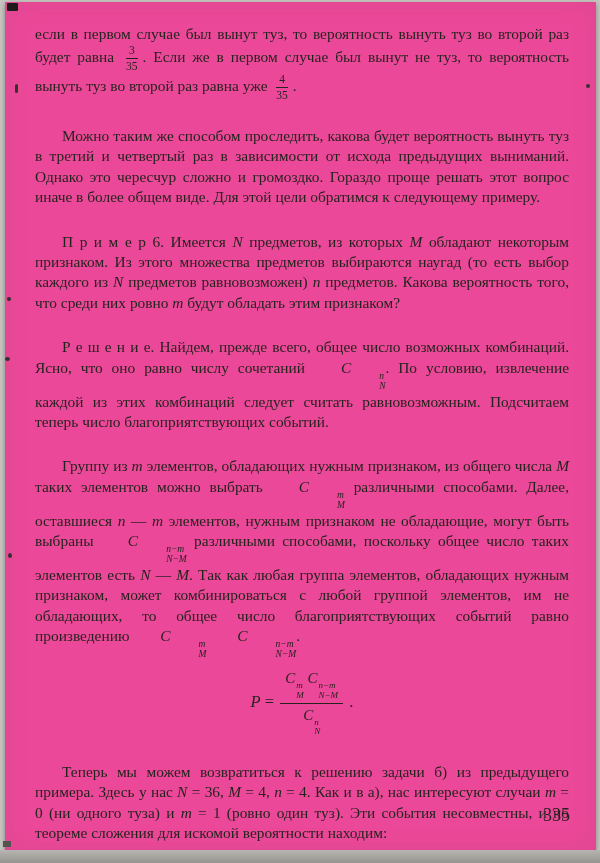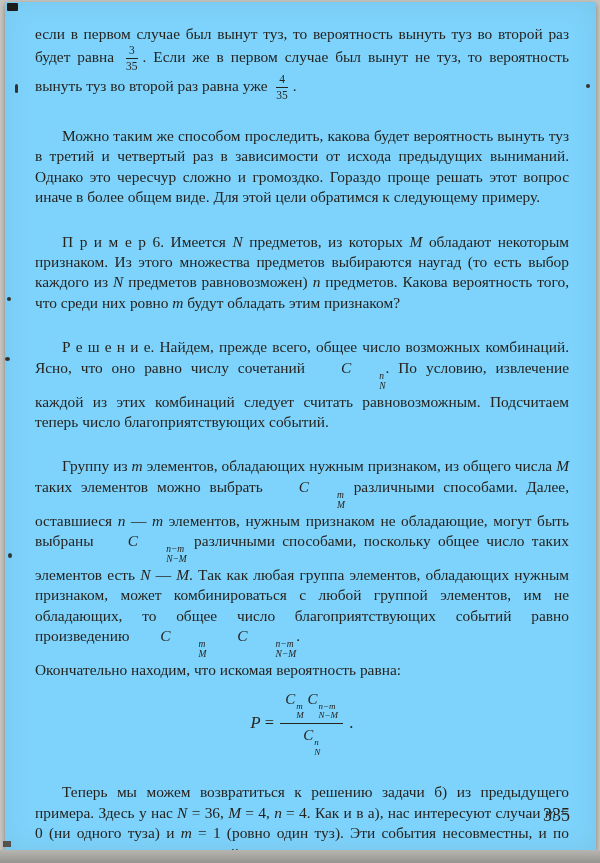--- a/index.html
+++ b/index.html
@@ -8,21 +8,21 @@
     width: 600px; height: 863px;
     background: #a9a8a4;
     font-family: "Liberation Serif", "DejaVu Serif", serif;
   }
   .scan {
     position: relative; width: 600px; height: 863px;
     background: #c6c5c0; overflow: hidden;
   }
   .page {
     position: absolute; left: 5px; top: 2px; right: 4px; bottom: 13px;
-    background: #7dd3fc;
+    background: #ec4899;
     box-shadow: inset 0 0 26px rgba(90,80,60,0.10), 0 2px 5px rgba(0,0,0,0.35);
     overflow: hidden;
   }
   .edge-band {
     position: absolute; left: 0; right: 0; bottom: 0; height: 13px;
     background: linear-gradient(#b6b5b1, #96958f);
   }
   .doc {
     position: absolute; left: 30px; top: 22px; width: 534px;
     color: #26231e; font-size: 15.4px; line-height: 20.4px;
@@ -88,21 +88,20 @@
             </span></span> различными способами. Далее, оставшиеся <span class="var">n</span> — <span class="var">m</span> элементов, нужным признаком не обладающие, могут быть выбраны <span class="cnk"><span class="cbase">C</span><span class="cscripts">
               <span class="csup">n−m</span>
               <span class="csub">N−M</span>
             </span></span> различными способами, поскольку общее число таких элементов есть <span class="var">N</span> — <span class="var">M</span>. Так как любая группа элементов, обладающих нужным признаком, может комбинироваться с любой группой элементов, им не обладающих, то общее число благоприятствующих событий равно произведению <span class="cnk"><span class="cbase">C</span><span class="cscripts">
               <span class="csup">m</span>
               <span class="csub">M</span>
             </span></span> <span class="cnk"><span class="cbase">C</span><span class="cscripts">
               <span class="csup">n−m</span>
               <span class="csub">N−M</span>
             </span></span>.</div>
-        <div class="para">Окончательно находим, что искомая вероятность равна:</div>
         <div class="formula"><span class="var">P</span> = <span class="frac">
             <span class="fnum"><span class="cnk"><span class="cbase">C</span><span class="cscripts">
                   <span class="csup">m</span>
                   <span class="csub">M</span>
                 </span></span> <span class="cnk"><span class="cbase">C</span><span class="cscripts">
                   <span class="csup">n−m</span>
                   <span class="csub">N−M</span>
                 </span></span></span>
             <span class="fden"><span class="cnk"><span class="cbase">C</span><span class="cscripts">
                   <span class="csup">n</span>

